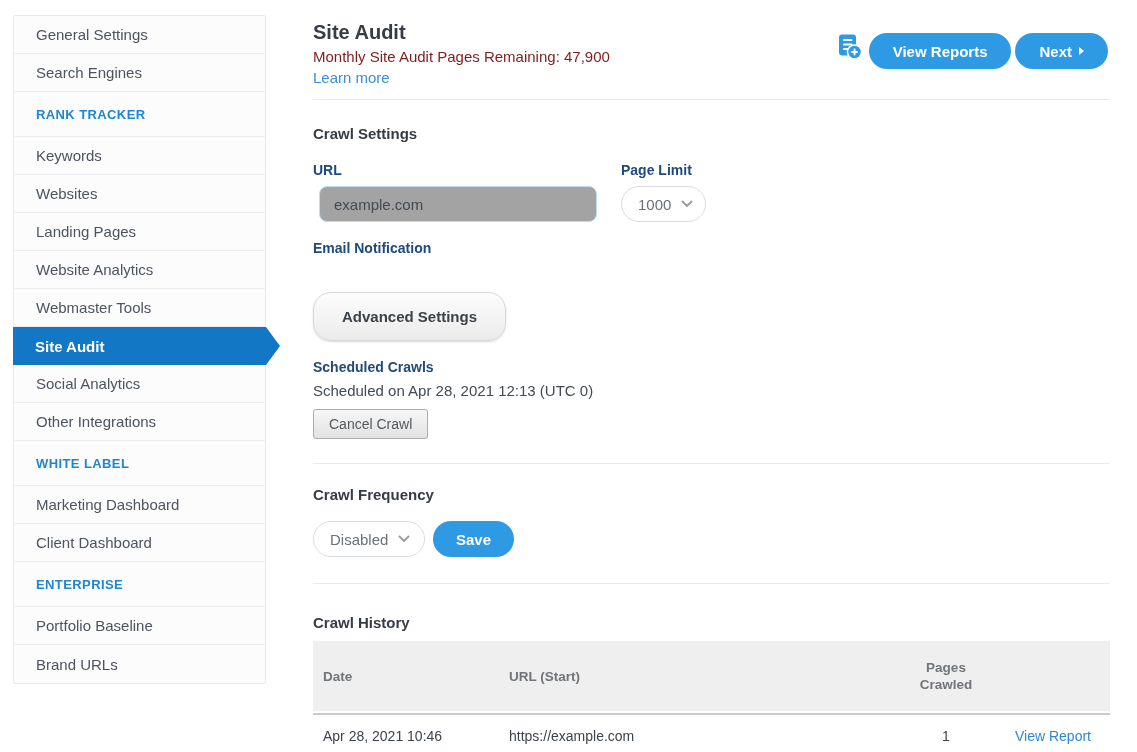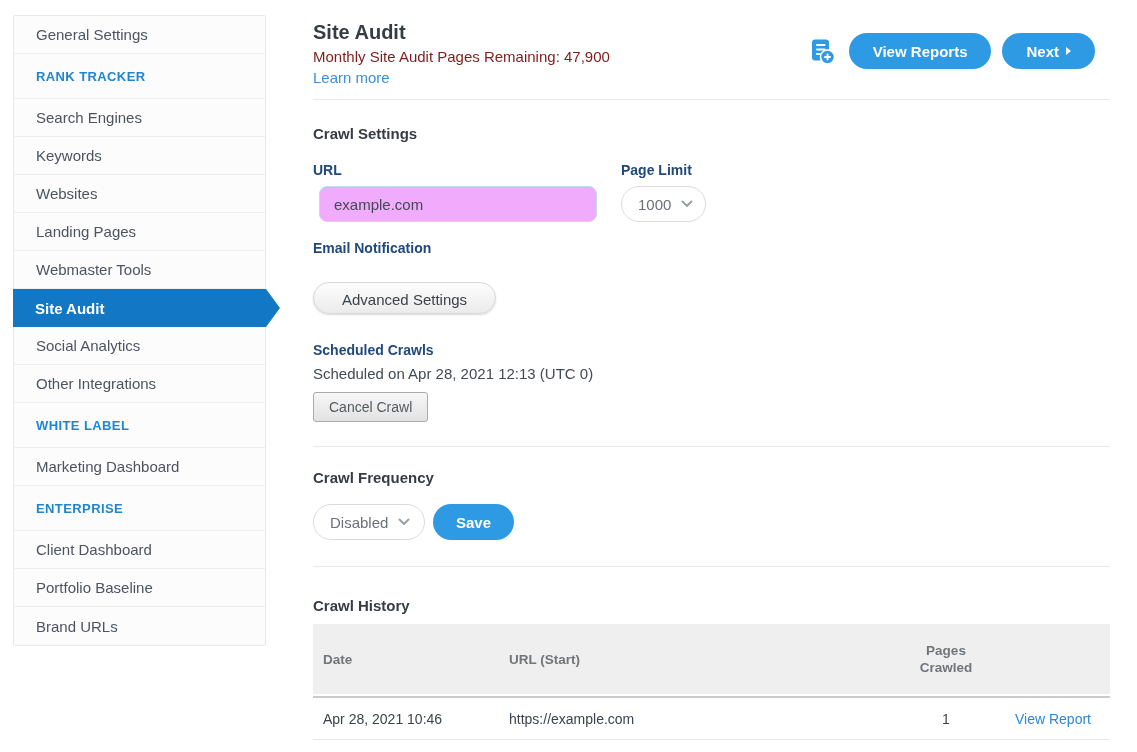--- a/index.html
+++ b/index.html
@@ -21,50 +21,50 @@
     border-bottom:19px solid transparent; border-left:14px solid #1277c4; }
 
   
   .main { position:absolute; left:313px; top:20px; width:797px; }
   .page-title { font-size:20px; line-height:24px; font-weight:bold; color:#363b44; }
   .subtitle { margin-top:3px; font-size:15px; line-height:20px; color:#7f1d1d; }
   .learn-more { margin-top:1px; font-size:15px; line-height:20px; color:#3a8fd9;
     cursor:pointer; display:inline-block; }
   .hr { border:none; border-top:1px solid #e7e9eb; margin-top:11px; }
 
-  .header-actions { position:absolute; right:15px; top:13px; display:flex;
-    align-items:center; gap:11px; }
+  .header-actions { position:absolute; right:2px; top:13px; display:flex;
+    align-items:flex-start; gap:4px; }
   .pill-btn { display:flex; align-items:center; justify-content:center;
     height:36px; padding:0 24px; border-radius:18px; background:#2e9ae4;
     color:#fff; font-weight:bold; font-size:15px; border:none; cursor:pointer; }
   .next-tri { display:inline-block; width:0; height:0; margin-left:7px;
     border-top:4px solid transparent; border-bottom:4px solid transparent;
     border-left:5px solid #ffffff; }
   .icon-btn { width:27px; height:27px; cursor:pointer; display:flex; margin-right:2px; }
 
   .section-heading { font-size:15px; font-weight:bold; color:#363b44; }
   .field-label { font-size:14px; font-weight:bold; color:#20497c; }
 
   .form-row { display:flex; gap:24px; margin-top:20px; }
   .ctl-row { display:flex; align-items:center; margin-top:8px; }
 
   .dropdown { display:flex; align-items:center; justify-content:space-between;
     height:36px; padding:0 14px 0 16px; border:1px solid #d9dcdf; border-radius:18px;
     background:#fff; font-size:15px; color:#6b7077; cursor:pointer; gap:10px; }
   .text-input { height:36px; border:1px solid #bedcf2; border-radius:8px;
-    padding:0 14px; font-size:15px; color:#434a52; background:#f0abfc;
+    padding:0 14px; font-size:15px; color:#434a52; background:#a3a3a3;
     font-family:"Liberation Sans","DejaVu Sans",sans-serif; outline:none; }
 
   .checkbox { width:15px; height:15px; border:1px solid #8f969e; border-radius:2px;
     background:#fff; margin-right:8px; cursor:pointer; flex:none; }
 
-  .adv-btn { display:inline-block; margin-top:26px; height:32px; line-height:33px;
+  .adv-btn { display:inline-block; margin-top:36px; height:49px; line-height:33px;
     padding:0 28px; border:1px solid #d8d8d8; border-radius:18px;
     background:linear-gradient(#fdfdfd,#ebebeb); box-shadow:0 1px 2px rgba(0,0,0,.15);
-    font-size:15px; font-weight:normal; color:#3c4248; cursor:pointer; }
+    font-size:15px; font-weight:bold; color:#3c4248; cursor:pointer; }
 
   .sched-text { margin-top:7px; font-size:15px; color:#434a52; }
   .cancel-btn { display:inline-block; margin-top:10px; padding:6px 15px;
     border:1px solid #ababab; border-radius:3px;
     background:linear-gradient(#f7f7f7,#e2e2e2); font-size:14px; color:#555a5f;
     font-family:"Liberation Sans",sans-serif; cursor:pointer; }
 
   .save-btn { margin-left:8px; padding:0 23px; }
 
   
@@ -79,33 +79,34 @@
   .col-pages { width:130px; text-align:center; }
   .col-pages .wrapbox { width:62px; margin:0 auto; line-height:17px; padding:18px 0; }
   .col-action { flex:1; text-align:right; padding-right:19px; }
   .report-link { color:#2d86d6; cursor:pointer; }
 </style>
 </head>
 <body>
 
 <nav class="sidebar">
   <div class="side-item">General Settings</div>
+  <div class="side-item">Search Engines</div>
   <div class="side-item side-section">RANK TRACKER</div>
-  <div class="side-item">Search Engines</div>
   <div class="side-item">Keywords</div>
   <div class="side-item">Websites</div>
   <div class="side-item">Landing Pages</div>
+  <div class="side-item">Website Analytics</div>
   <div class="side-item">Webmaster Tools</div>
   <div class="side-item selected">Site Audit</div>
   <div class="side-item">Social Analytics</div>
   <div class="side-item">Other Integrations</div>
   <div class="side-item side-section">WHITE LABEL</div>
   <div class="side-item">Marketing Dashboard</div>
+  <div class="side-item">Client Dashboard</div>
   <div class="side-item side-section">ENTERPRISE</div>
-  <div class="side-item">Client Dashboard</div>
   <div class="side-item">Portfolio Baseline</div>
   <div class="side-item">Brand URLs</div>
 </nav>
 
 <main class="main">
 
   <h1 class="page-title">Site Audit</h1>
   <div class="subtitle">Monthly Site Audit Pages Remaining: 47,900</div>
   <a class="learn-more">Learn more</a>
 
@@ -154,21 +155,21 @@
       </div>
     </div>
   </div>
 
   <div class="field-label" style="margin-top:18px;">Email Notification</div>
 
   <div>
     <button class="adv-btn">Advanced Settings</button>
   </div>
 
-  <div class="field-label" style="margin-top:28px;">Scheduled Crawls</div>
+  <div class="field-label" style="margin-top:18px;">Scheduled Crawls</div>
   <div class="sched-text">Scheduled on Apr 28, 2021 12:13 (UTC 0)</div>
   <div>
     <button class="cancel-btn">Cancel Crawl</button>
   </div>
 
   <hr class="hr" style="margin-top:24px;">
 
   
   <h2 class="section-heading" style="margin-top:22px;">Crawl Frequency</h2>
   <div class="ctl-row" style="margin-top:18px;">

